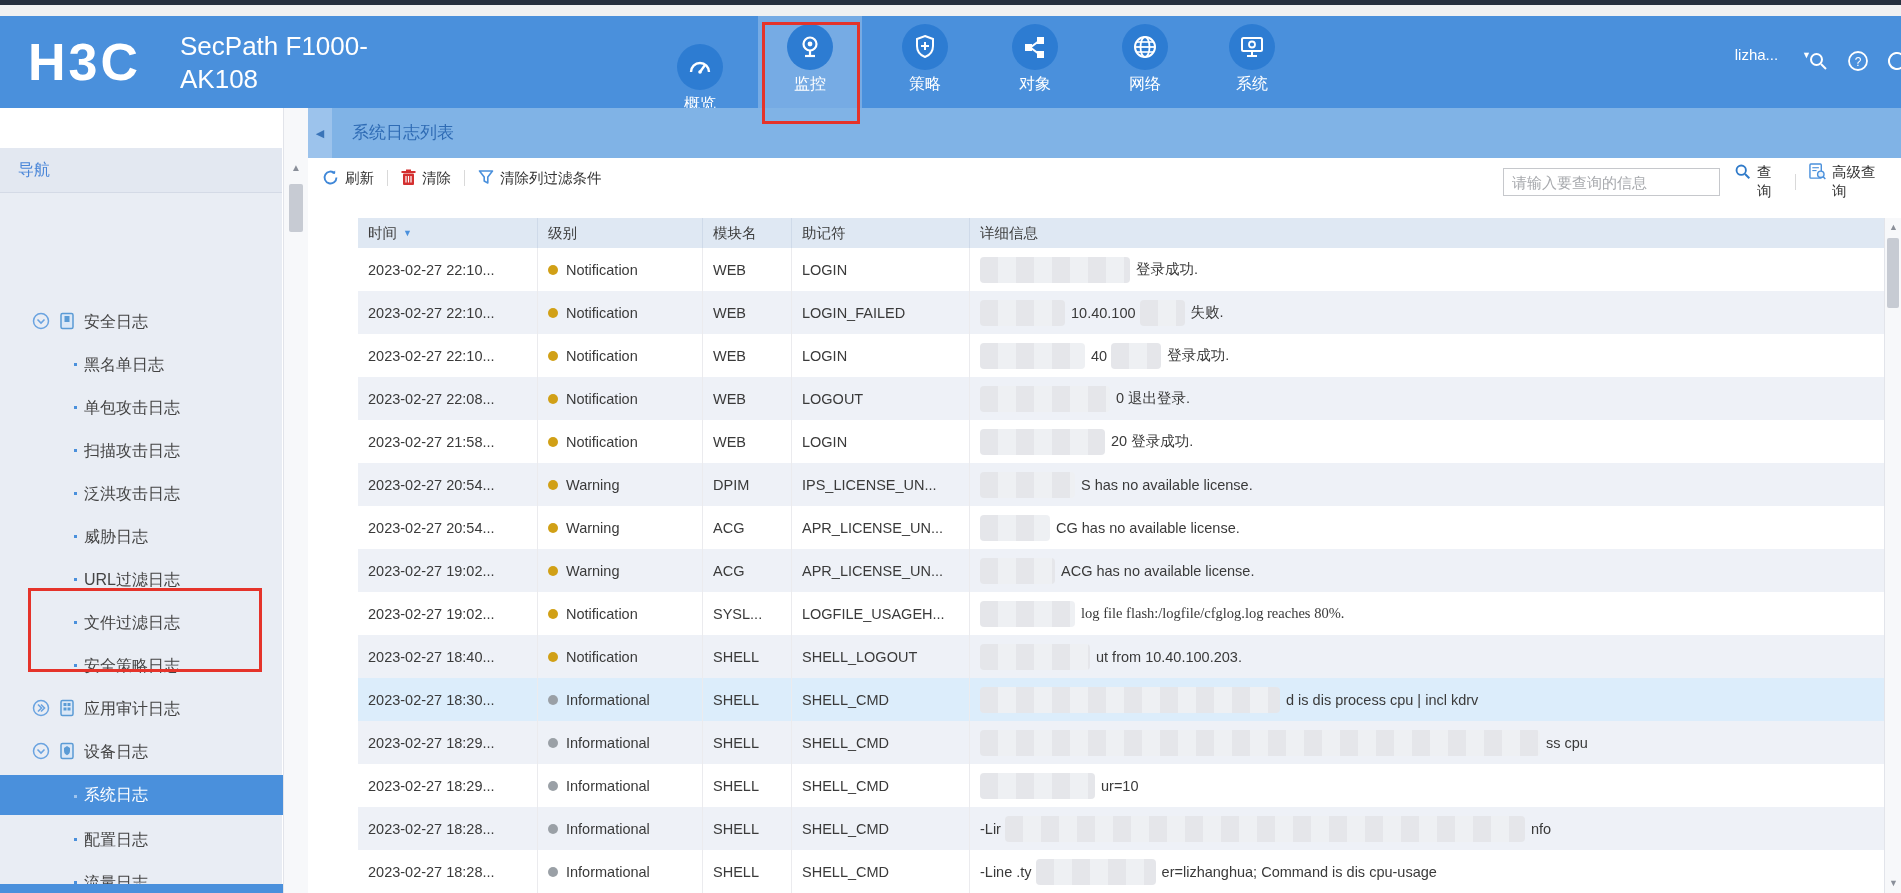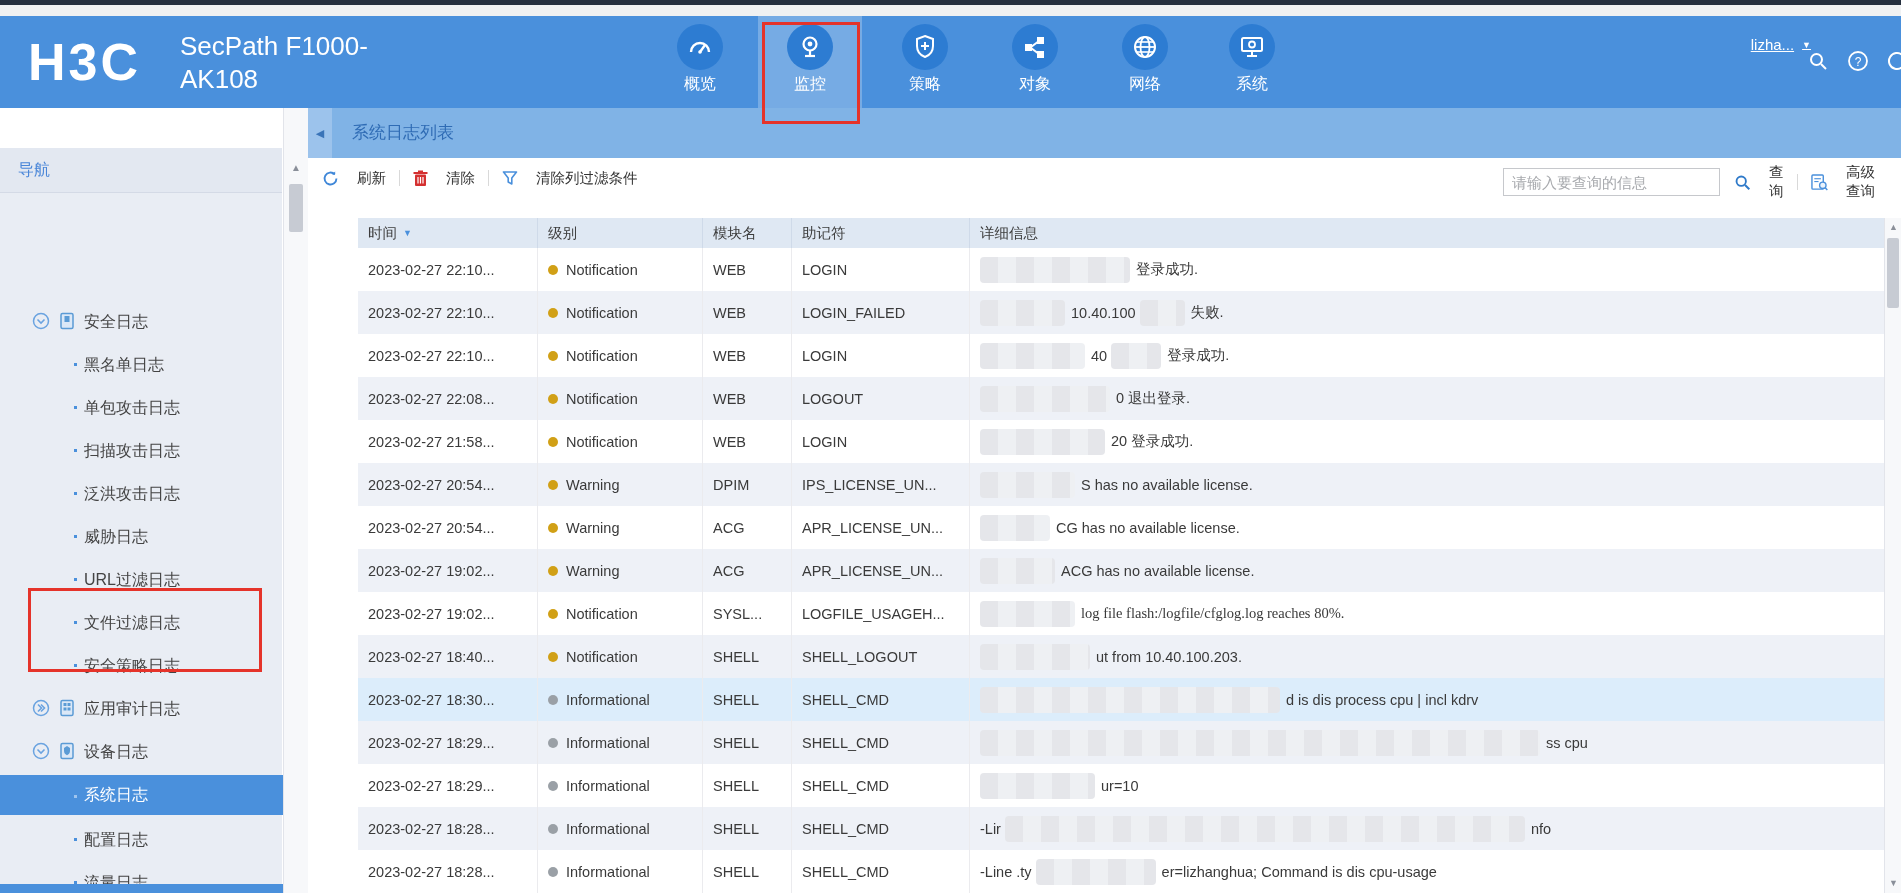--- a/index.html
+++ b/index.html
@@ -11,21 +11,21 @@
   .top-gray{left:0;top:5px;width:1901px;height:11px;background:#f0f1f2;border-bottom:1px solid #e3e4e6;}
   
   .header{left:0;top:16px;width:1901px;height:92px;background:#4a90dc;}
   .logo{left:28px;top:18px;color:#fff;font-size:52px;font-weight:800;letter-spacing:3px;line-height:56px;text-align:center;}
   .product{left:180px;top:14px;color:#fff;font-size:26px;font-weight:300;line-height:33px;white-space:pre-line;}
   .nav-item{position:absolute;top:0;width:104px;height:92px;text-align:center;cursor:pointer;}
   .nav-item.active{background:#76abe4;}
   .nav-circle{position:absolute;left:29px;top:8px;width:46px;height:46px;border-radius:50%;background:#2d7cd2;display:flex;align-items:center;justify-content:center;}
   .nav-item.active .nav-circle{background:#2d7cd2;}
   .nav-label{position:absolute;left:0;top:58px;width:104px;color:#fff;font-size:16px;}
-  .user-area{right:90px;top:20px;color:#fff;font-size:15px;display:flex;align-items:center;gap:8px;text-decoration:underline;}
+  .user-area{right:90px;top:30px;color:#fff;font-size:15px;display:flex;align-items:center;gap:24px;}
   .caret{font-size:9px;color:#fff;}
   .hdr-ic{position:absolute;top:32px;width:26px;height:26px;display:flex;align-items:center;justify-content:center;color:#fff;}
   
   .sidebar{left:0;top:108px;width:282px;height:785px;background:#e9edf4;overflow:visible;margin-top:40px;}
   .side-title{height:44px;line-height:44px;padding-left:18px;color:#4a86d8;font-size:16px;background:#e3e8f1;border-bottom:1px solid #d4dae6;}
   .tree{position:absolute;left:0;top:152px;width:312px;}
   .t-item{position:relative;height:43px;line-height:43px;font-size:16px;color:#444;cursor:pointer;white-space:nowrap;}
   .t-group .chev{position:absolute;left:32px;top:12px;}
   .t-group .gicon{position:absolute;left:58px;top:12px;}
   .t-group .lbl{position:absolute;left:84px;}
@@ -42,21 +42,21 @@
   .sb-thumb{position:absolute;left:5px;width:14px;border-radius:2px;background:#c7cbd3;cursor:pointer;}
   
   .tabbar{left:308px;top:108px;width:1593px;height:50px;background:#80b3e6;}
   .collapse{position:absolute;left:0;top:0;width:24px;height:50px;background:#9cc3ec;color:#3a74b8;font-size:11px;
             display:flex;align-items:center;justify-content:center;cursor:pointer;}
   .tab-label{position:absolute;left:44px;top:0;height:50px;line-height:50px;color:#2f6cb5;font-size:17px;}
   
   .content{left:308px;top:158px;width:1576px;height:735px;background:#fff;}
   .toolbar{position:absolute;left:0;top:0;width:100%;height:40px;display:flex;align-items:center;padding-left:14px;box-sizing:border-box;
            font-size:14.5px;color:#333;}
-  .tb-btn{display:flex;align-items:center;gap:18px;cursor:pointer;}
+  .tb-btn{display:flex;align-items:flex-start;gap:6px;cursor:pointer;}
   .tb-sep{width:1px;height:16px;background:#d9d9d9;margin:0 13px;}
   .search-wrap{position:absolute;left:1195px;top:5px;display:flex;align-items:center;font-size:14.5px;color:#333;}
   .search-input{width:208px;height:26px;border:1px solid #c6c8cc;padding:0 8px;font-size:15px;color:#333;outline:none;
                 font-family:"Liberation Sans","DejaVu Sans",sans-serif;}
   .search-input::placeholder{color:#a7a9ad;}
   
   .table{position:absolute;left:50px;top:60px;width:1526px;}
   .thead{display:grid;grid-template-columns:180px 165px 89px 178px 1fr;height:30px;background:#dfe8f3;}
   .th{display:flex;align-items:center;padding-left:10px;font-size:14.5px;color:#3c3c3c;border-right:1px solid #cfdae9;cursor:pointer;}
   .th:last-child{border-right:none;}
@@ -81,21 +81,21 @@
 <body>
 
 <div id="app">
   <div class="abs top-dark"></div>
   <div class="abs top-gray"></div>
 
   <div class="abs header">
     <div class="abs logo">H3C</div>
     <div class="abs product"><span>SecPath F1000-</span><br><span>AK108</span></div>
     <div id="nav-root">
-        <div class="nav-item" style="left: 648px;">
+        <div class="nav-item" style="left: 648px; margin-top: 20px;">
           <div class="nav-circle">
             <svg width="26" height="26" viewBox="0 0 26 26">
               <path d="M4 18a9 9 0 1 1 18 0" fill="none" stroke="#fff" stroke-width="2.4"></path>
               <line x1="13" y1="18" x2="18" y2="11" stroke="#fff" stroke-width="2.4"></line>
               <circle cx="13" cy="18" r="1.8" fill="#fff"></circle>
             </svg>
           </div>
           <div class="nav-label">概览</div>
         </div>
         <div class="nav-item active" style="left: 758px;">

